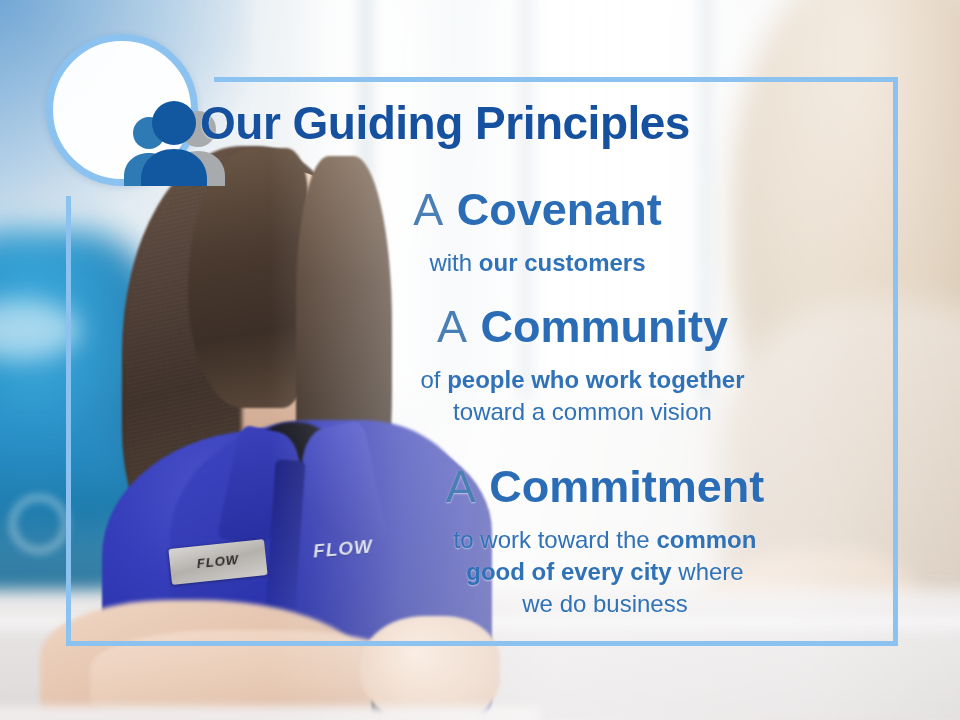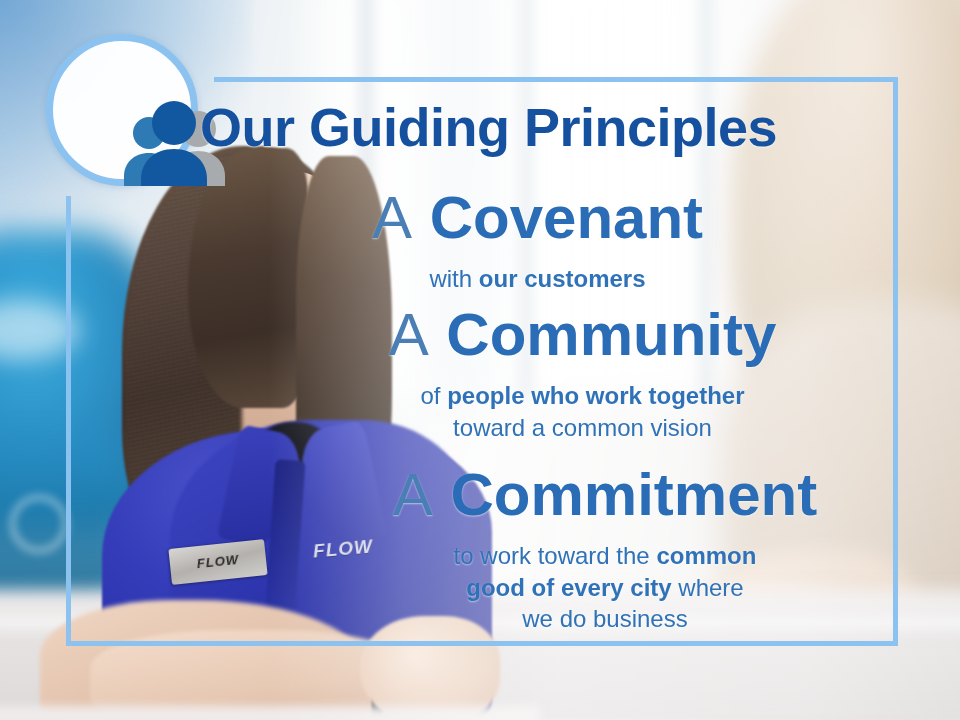--- a/index.html
+++ b/index.html
@@ -268,29 +268,29 @@
     border:7px solid #8cc2ef;
     box-shadow:0 1px 6px rgba(60,100,150,.18);
   }
   .people-icon{ position:absolute; left:66px; top:56px; width:112px; height:108px; }
 
   
   .text-layer{ position:absolute; inset:0; }
 
   .title{
     position:absolute; left:200px; top:96px; width:680px;
-    font-size:54px; font-weight:bold; letter-spacing:-.5px;
+    font-size:46px; font-weight:bold; letter-spacing:-.5px;
     color:#15519f; white-space:nowrap;
     text-shadow:0 1px 2px rgba(255,255,255,.6);
   }
 
   .principle{ position:absolute; text-align:center; }
 
   .p-head{
-    font-size:60px; line-height:1.05; white-space:nowrap;
+    font-size:45px; line-height:1.05; white-space:nowrap;
     color:#2f72b8; text-shadow:0 1px 2px rgba(255,255,255,.55);
   }
   .p-head .lead{ font-weight:300; color:#4a7fb5; letter-spacing:1px; }
   .p-head .word{ font-weight:bold; color:#2a6db6; }
 
   .p-sub{
     font-size:24px; line-height:1.32; color:#2f72b8;
     text-shadow:0 1px 2px rgba(255,255,255,.55);
   }
   .p-sub b{ font-weight:bold; }

